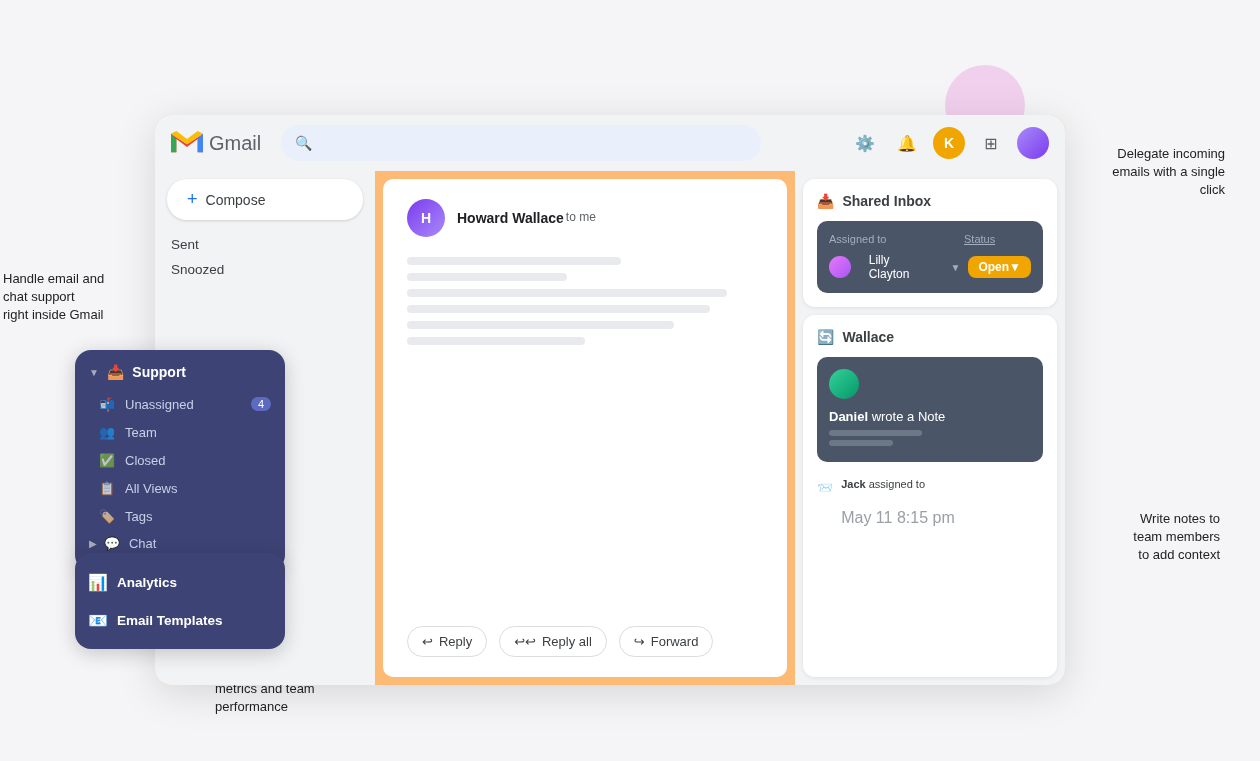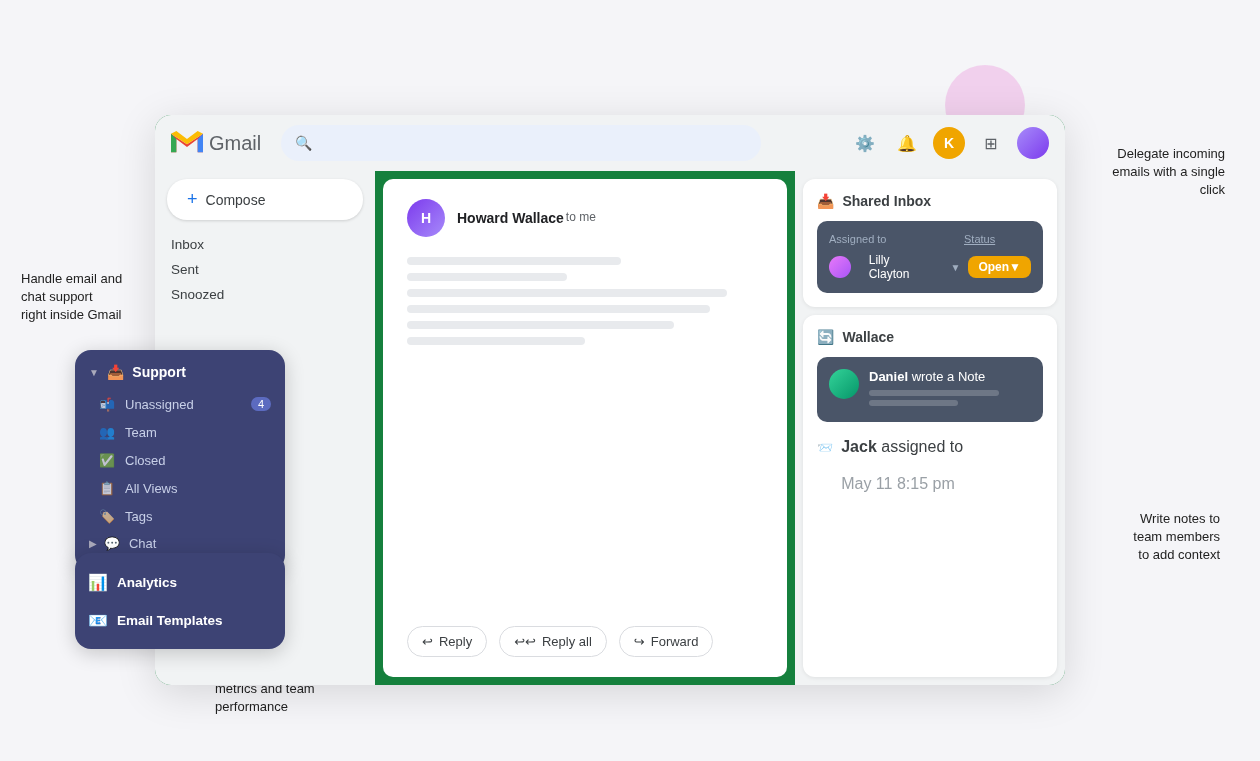--- a/index.html
+++ b/index.html
@@ -36,40 +36,40 @@
     
     .annotation {
       position: absolute;
       font-family: 'Comic Sans MS', cursive, sans-serif;
       font-size: 13px;
       color: #222;
       line-height: 1.4;
       pointer-events: none;
     }
     .annotation-left {
-      left: 21px; top: 270px;
+      left: 3px; top: 270px;
     }
     .annotation-right-top {
       right: 35px; top: 145px;
     }
     .annotation-right-bottom {
       right: 40px; top: 510px;
     }
     .annotation-bottom {
       left: 215px; bottom: 45px;
     }
 
     
     .gmail-window {
       position: absolute;
       top: 115px;
       left: 155px;
       width: 910px;
       height: 570px;
-      background: #15803d;
+      background: #fdba74;
       border-radius: 16px;
       box-shadow: 0 8px 40px rgba(0,0,0,0.13);
       overflow: hidden;
       display: flex;
       flex-direction: column;
     }
 
     
     .gmail-topbar {
       background: #f1f3f4;
@@ -402,20 +402,21 @@
       flex: 1;
     }
     .activity-note {
       background: #4a5568;
       border-radius: 10px;
       padding: 12px;
       margin-bottom: 10px;
       display: flex;
       align-items: flex-start;
       gap: 10px;
+      flex-direction: column;
     }
     .note-avatar {
       width: 30px; height: 30px;
       border-radius: 50%;
       background: linear-gradient(135deg, #34d399, #059669);
       flex-shrink: 0;
     }
     .note-content { flex: 1; }
     .note-text {
       font-size: 13px;
@@ -429,21 +430,21 @@
       border-radius: 3px;
       margin-bottom: 4px;
     }
     .activity-log {
       display: flex;
       align-items: flex-start;
       gap: 8px;
       padding: 6px 0;
     }
     .activity-icon { font-size: 13px; color: #5f6368; margin-top: 2px; }
-    .activity-text { font-size: 16px; color: #3c4043; }
+    .activity-text { font-size: 11px; color: #3c4043; }
     .activity-text strong { font-weight: 600; }
     .activity-time { font-size: 16px; color: #9aa0a6; margin-top: 19px; }
 
     
     .gmail-m-svg { width: 32px; height: 24px; }
 
     
     .squiggle-pink {
       position: absolute;
       bottom: 90px;
@@ -512,21 +513,20 @@
     </div>
   </div>
 
   <div class="gmail-body">
 
     <div class="gmail-sidebar">
       <div class="compose-btn">
         <span class="compose-plus">+</span>
         <span>Compose</span>
       </div>
-      <div class="sidebar-item">Inbox</div>
       <div class="sidebar-item">Sent</div>
       <div class="sidebar-item">Snoozed</div>
     </div>
 
     <div class="email-main">
       <div class="email-sender">
         <div class="sender-avatar">H</div>
         <div class="sender-info">
           <span class="sender-name">Howard Wallace</span>
           <span class="sender-to">to me</span>

